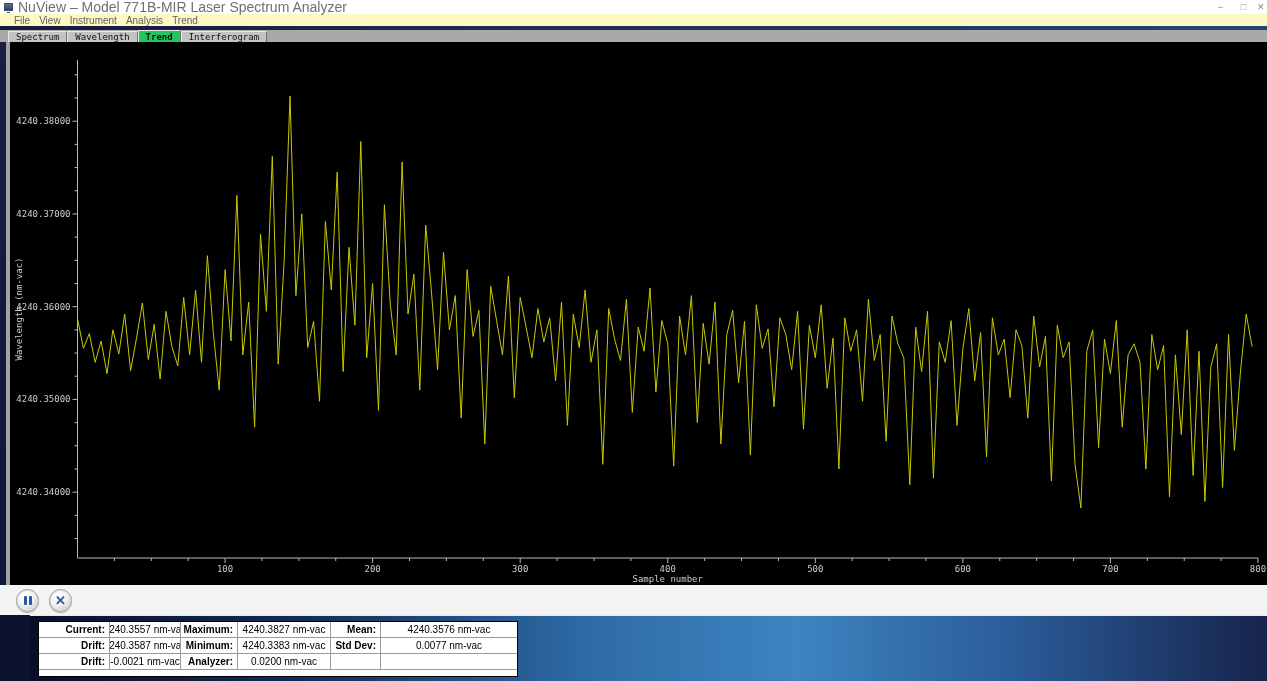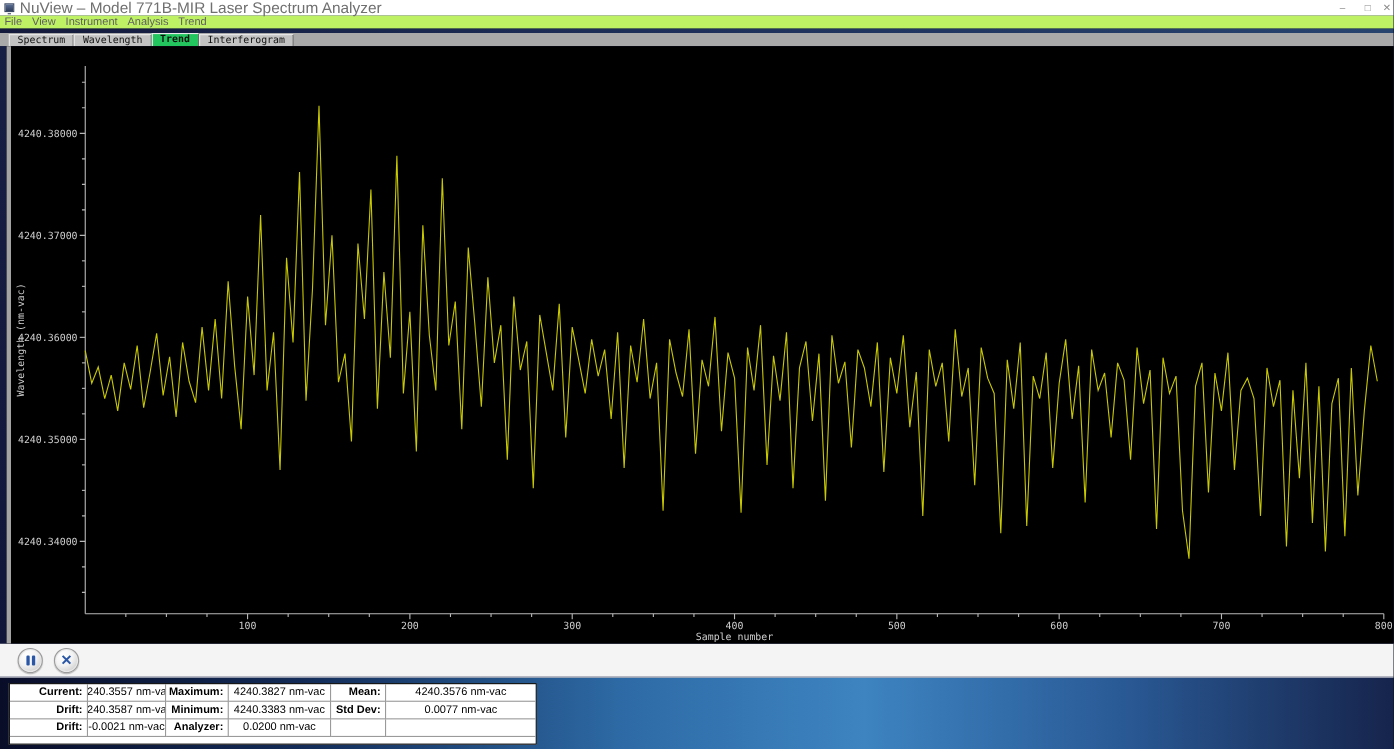--- a/index.html
+++ b/index.html
@@ -11,29 +11,29 @@
   .app-icon { width:9px; height:8px; margin:0 5px 0 4px; border:1px solid #3c4a66;
     background:linear-gradient(180deg,#5a6f96,#2e3d5c); position:relative; }
   .app-icon:after { content:""; position:absolute; left:2px; right:2px; bottom:-3px; height:1px; background:#3c4a66; }
   .title-text { font-size:14px; color:#707070; }
   .win-controls { position:absolute; right:0; top:0; height:14px; display:flex; }
   .win-btn { width:23px; height:14px; display:flex; align-items:center; justify-content:center;
     color:#8a8a8a; font-size:9px; line-height:1; }
   .win-btn.close { width:12px; overflow:hidden; justify-content:flex-start; padding-left:2px; }
 
   
-  .menubar { height:12px; background:#bef264; display:flex; align-items:center; gap:9px; padding-left:4px; }
+  .menubar { height:12px; background:#fef9c3; display:flex; align-items:center; gap:9px; padding-left:14px; }
   .menu-item { font-size:10px; color:#5f5f5f; }
 
   
   .topband { height:4px; background:linear-gradient(90deg,#141a3b 0%,#1c2c55 40%,#27446f 100%); }
 
   
   .tabstrip { height:12px; background:#a9a9a9; display:flex; align-items:flex-end; padding-left:8px; position:relative; }
-  .tab { height:11px; padding:0 7px; display:flex; 
+  .tab { height:11px; padding:0 7px; display:flex; align-items:center;
     background:#c3c3c3; border-top:1px solid #e9e9e9; border-left:1px solid #e9e9e9;
     border-right:1px solid #6f6f6f; font-family:"DejaVu Sans Mono", monospace;
     font-size:9px; color:#111; white-space:nowrap; }
   .tab.active { background:#22c55e; height:12px; font-weight:bold; }
 
   
   .chart-region { height:543px; background:linear-gradient(180deg,#181f44,#10163a); position:relative; }
   .chart-panel { position:absolute; left:6px; top:0; right:0; bottom:0;
     background:#000; border-left:4px solid #a3a3a3; }
   .chart-panel svg { display:block; }
@@ -45,21 +45,21 @@
     border:1px solid #9b9b9b; box-shadow:inset 0 0 0 1px #e9e9e9, 0 1px 1px rgba(0,0,0,.25);
     display:flex; align-items:center; justify-content:center; cursor:pointer; }
   .pause-glyph { display:flex; gap:2px; }
   .pause-glyph i { display:block; width:3px; height:9px; background:#2a57a5; border-radius:1px; }
   .x-glyph { color:#2a57a5; font-size:13px; font-weight:bold; line-height:1;
     font-family:"Liberation Serif", serif; transform:translateY(-0.5px); }
 
   
   .footer { height:66px; position:relative;
     background:linear-gradient(90deg,#090d28 0%,#132c58 22%,#2e6ba6 45%,#3d84c1 62%,#2a5b97 80%,#16244c 100%);
-    border-top:1px solid #e8ecf2; }
+    border-top:1px solid #e8ecf2;margin-left:30px; }
   .stats-table { position:absolute; left:8px; top:5px; width:480px; height:56px;
     background:#ffffff; border:1px solid #000; }
   .stats-grid { display:grid; grid-template-columns:71px 71px 57px 93px 50px 136px;
     grid-auto-rows:16px; }
   .cell { border-right:1px solid #9a9a9a; border-bottom:1px solid #9a9a9a;
     font-size:10px; color:#000; display:flex; align-items:center; overflow:hidden; white-space:nowrap; }
   .cell.lbl { font-weight:bold; justify-content:flex-end; padding-right:4px; }
   .cell.val { justify-content:center; }
   .cell.last { border-right:none; }
 </style>

